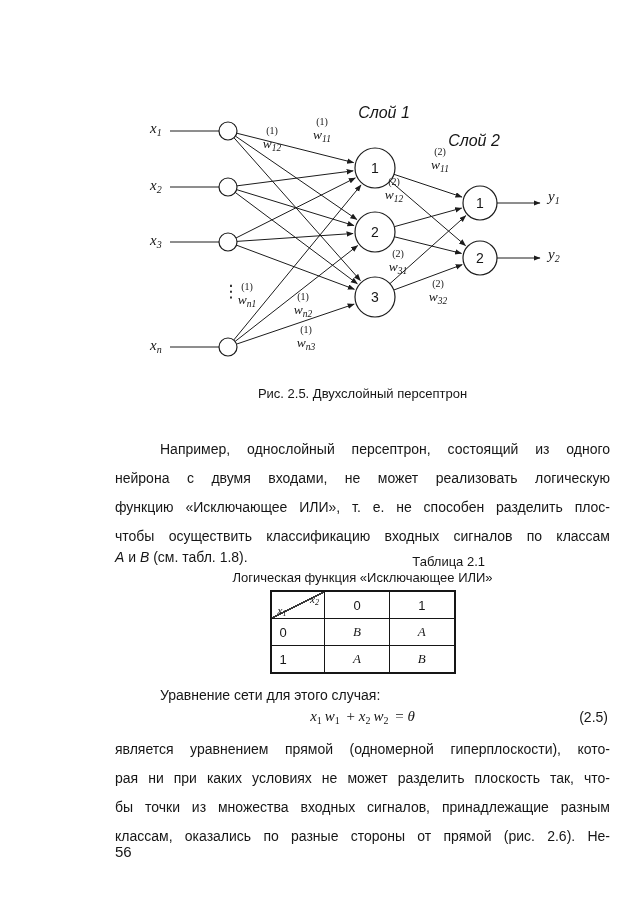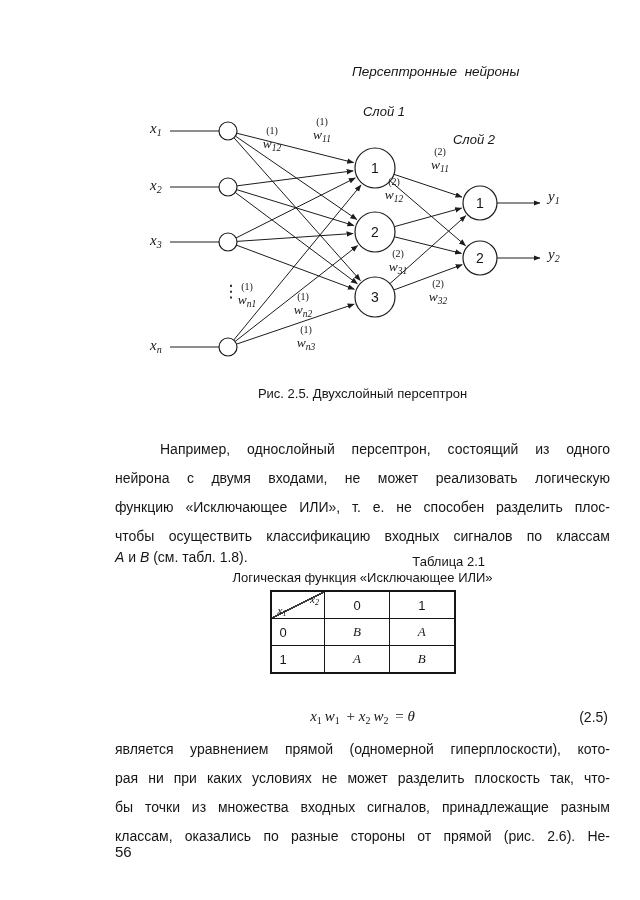--- a/index.html
+++ b/index.html
@@ -11,21 +11,21 @@
   .abs{position:absolute;}
   
   #running-head{left:352px; top:64px; font-style:italic; font-size:13.5px; word-spacing:4px;}
   
   #net{left:0; top:95px;}
   #net line{stroke:#1c1c1c; stroke-width:1;}
   #net circle{fill:#fff; stroke:#1c1c1c; stroke-width:1.2;}
   #net .nnum{font-family:"Liberation Sans",sans-serif; font-size:14px; fill:#161616; text-anchor:middle;}
   #net .dots{font-size:17px; fill:#161616; text-anchor:middle;}
   
-  .layerlab{font-style:italic; font-size:13px; transform:translateX(-50%); white-space:nowrap;}
+  .layerlab{font-style:italic; font-size:16px; transform:translateX(-50%); white-space:nowrap;}
   #layer1-label{left:384px; top:104px;}
   #layer2-label{left:474px; top:104px;margin-top:28px;}
   
   .varlab{font-family:"Liberation Serif",serif; font-style:italic; font-size:15px; white-space:nowrap;}
   .varlab sub{font-size:10px; font-style:italic; line-height:0; vertical-align:-3px;}
   .xl-1{left:150px; top:120px;} .xl-2{left:150px; top:177px;} .xl-3{left:150px; top:232px;} .xl-4{left:150px; top:337px;}
   .yl-1{left:548px; top:188px;} .yl-2{left:548px; top:246px;}
   
   .wlabel{position:absolute; text-align:center; line-height:1.05; transform:translateX(-50%); white-space:nowrap;}
   .wlabel .wsup{display:block; font-family:"Liberation Serif",serif; font-size:10px;}
@@ -69,21 +69,20 @@
   #eq-formula .op{font-style:normal; font-family:"Liberation Serif",serif;}
   #eq-number{position:absolute; right:2px; top:1px; font-size:14px; font-family:"Liberation Sans",sans-serif;}
   
   #page-number{left:115px; top:843px; font-size:15px;}
 </style>
 </head>
 <body>
 
 <div id="page">
 
-  <div class="abs" id="running-head">Персептронные нейроны</div>
 
   <svg class="abs" id="net" width="640" height="285" viewBox="0 0 640 285">
     <defs>
       <marker id="arrowhead" markerWidth="8" markerHeight="7" refX="6.5" refY="2.75" orient="auto" markerUnits="userSpaceOnUse">
         <path d="M0,0 L7,2.75 L0,5.5 z" fill="#1c1c1c"></path>
       </marker>
     </defs>
     <g id="connections" fill="none">
         <line x1="170" y1="36" x2="219" y2="36"></line>
         <line x1="170" y1="92" x2="219" y2="92"></line>
@@ -213,20 +212,21 @@
       </tr>
       <tr>
         <td class="rh">1</td>
         <td class="cell">A</td>
         <td class="cell">B</td>
       </tr>
     </tbody>
       </table>
   </div>
 
+  <div class="abs" id="eq-intro"><span class="indent-span"></span><span>Уравнение сети для этого случая:</span></div>
   <div class="abs" id="eq-line">
     <div id="eq-formula"><i>x</i><sub>1</sub><i>w</i><sub>1</sub><span class="op"> + </span><i>x</i><sub>2</sub><i>w</i><sub>2</sub><span class="op"> = </span><i>θ</i></div>
     <div id="eq-number">(2.5)</div>
   </div>
 
   <div class="abs para" id="para2">
     <div class="jline">является уравнением прямой (одномерной гиперплоскости), кото-</div>
     <div class="jline">рая ни при каких условиях не может разделить плоскость так, что-</div>
     <div class="jline">бы точки из множества входных сигналов, принадлежащие разным</div>
     <div class="jline">классам, оказались по разные стороны от прямой (рис. 2.6). Не-</div>

